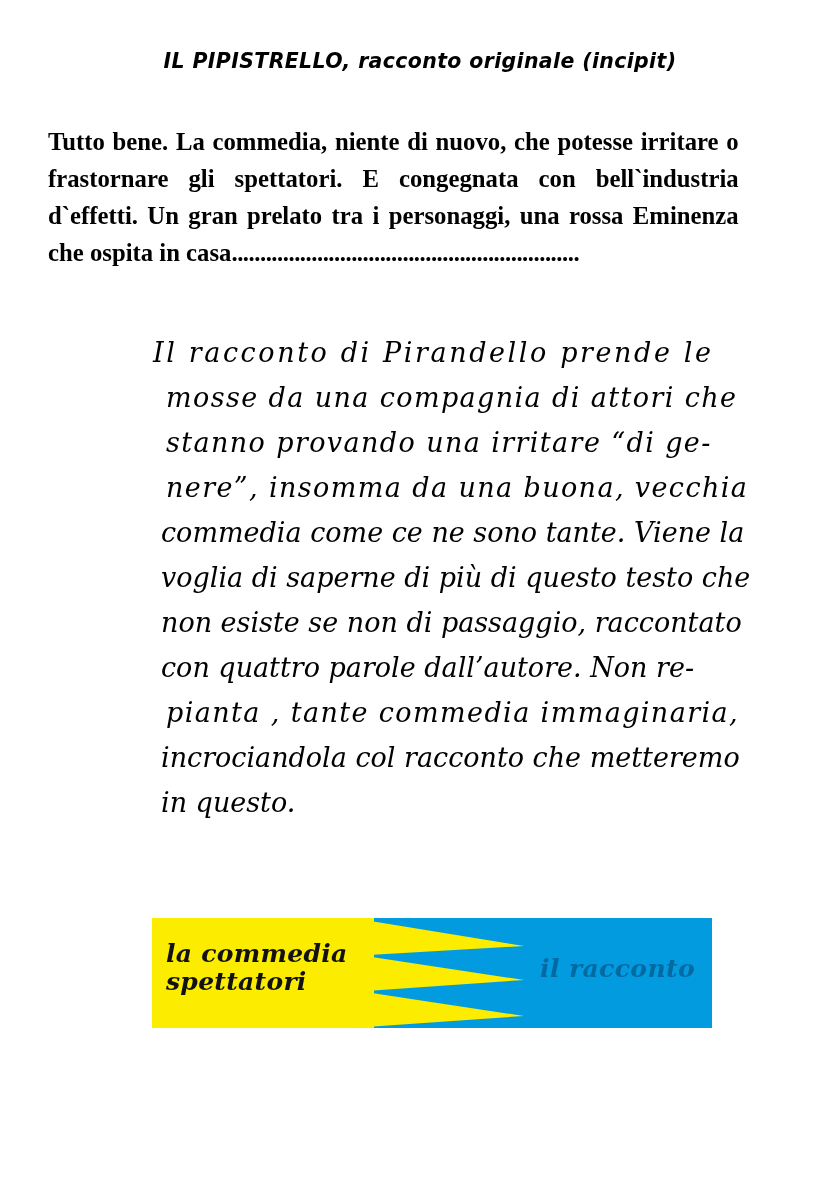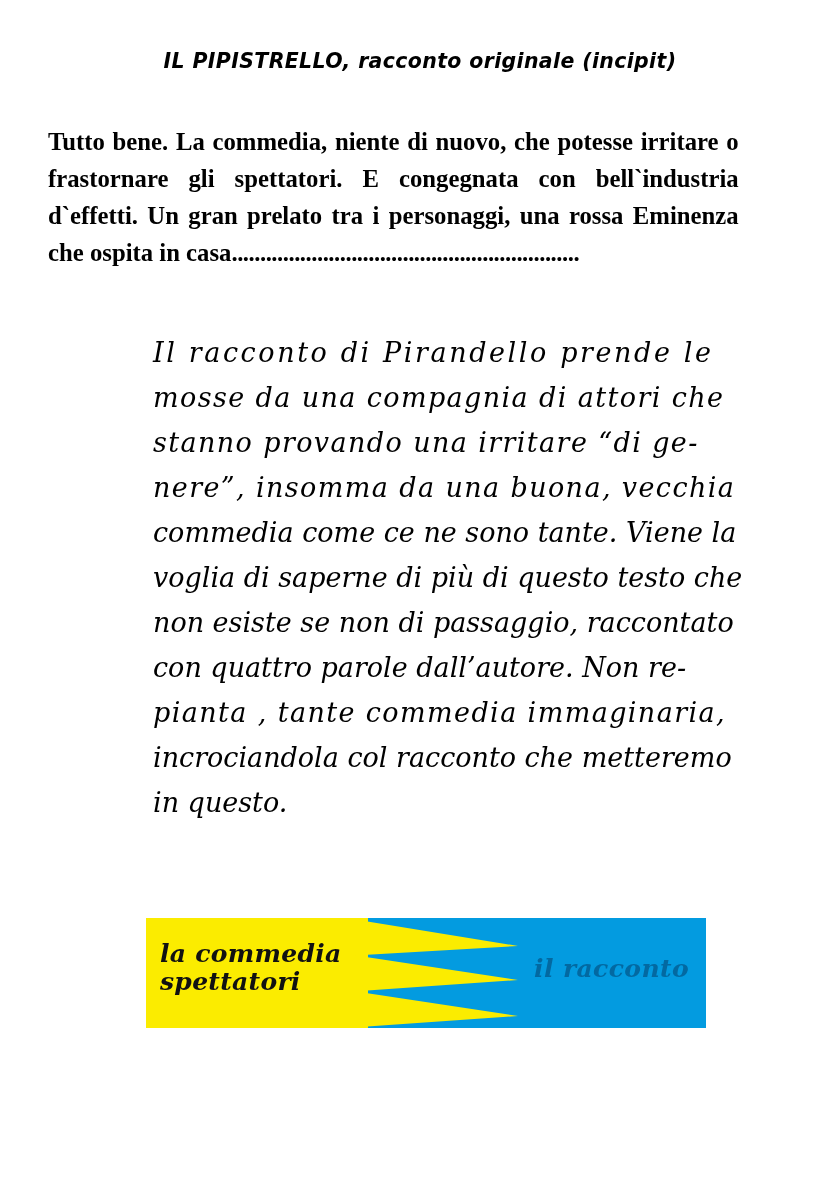--- a/index.html
+++ b/index.html
@@ -62,27 +62,27 @@
     font-size: 27px;
     line-height: 45px;
     color: #000000;
     letter-spacing: 0.2px;
   }
   .script-block .ln {
     display: block;
     white-space: nowrap;
   }
   .script-block .ln.sp-wide { letter-spacing: 2.6px; }
-  .script-block .ln.sp-mid  { letter-spacing: 1.4px; }
-  .script-block .ln.sp-tight{ letter-spacing: 0px; }
+  .script-block .ln.sp-mid  { letter-spacing: 1.4px; margin-left: 13px; }
+  .script-block .ln.sp-tight{ letter-spacing: 0px; margin-left: 8px; }
 
   
   .banner {
     position: absolute;
-    left: 146px;
+    left: 152px;
     top: 918px;
     width: 560px;
     height: 110px;
   }
   .banner svg { display: block; }
 
   .banner-text-left {
     position: absolute;
     left: 14px;
     top: 22px;

